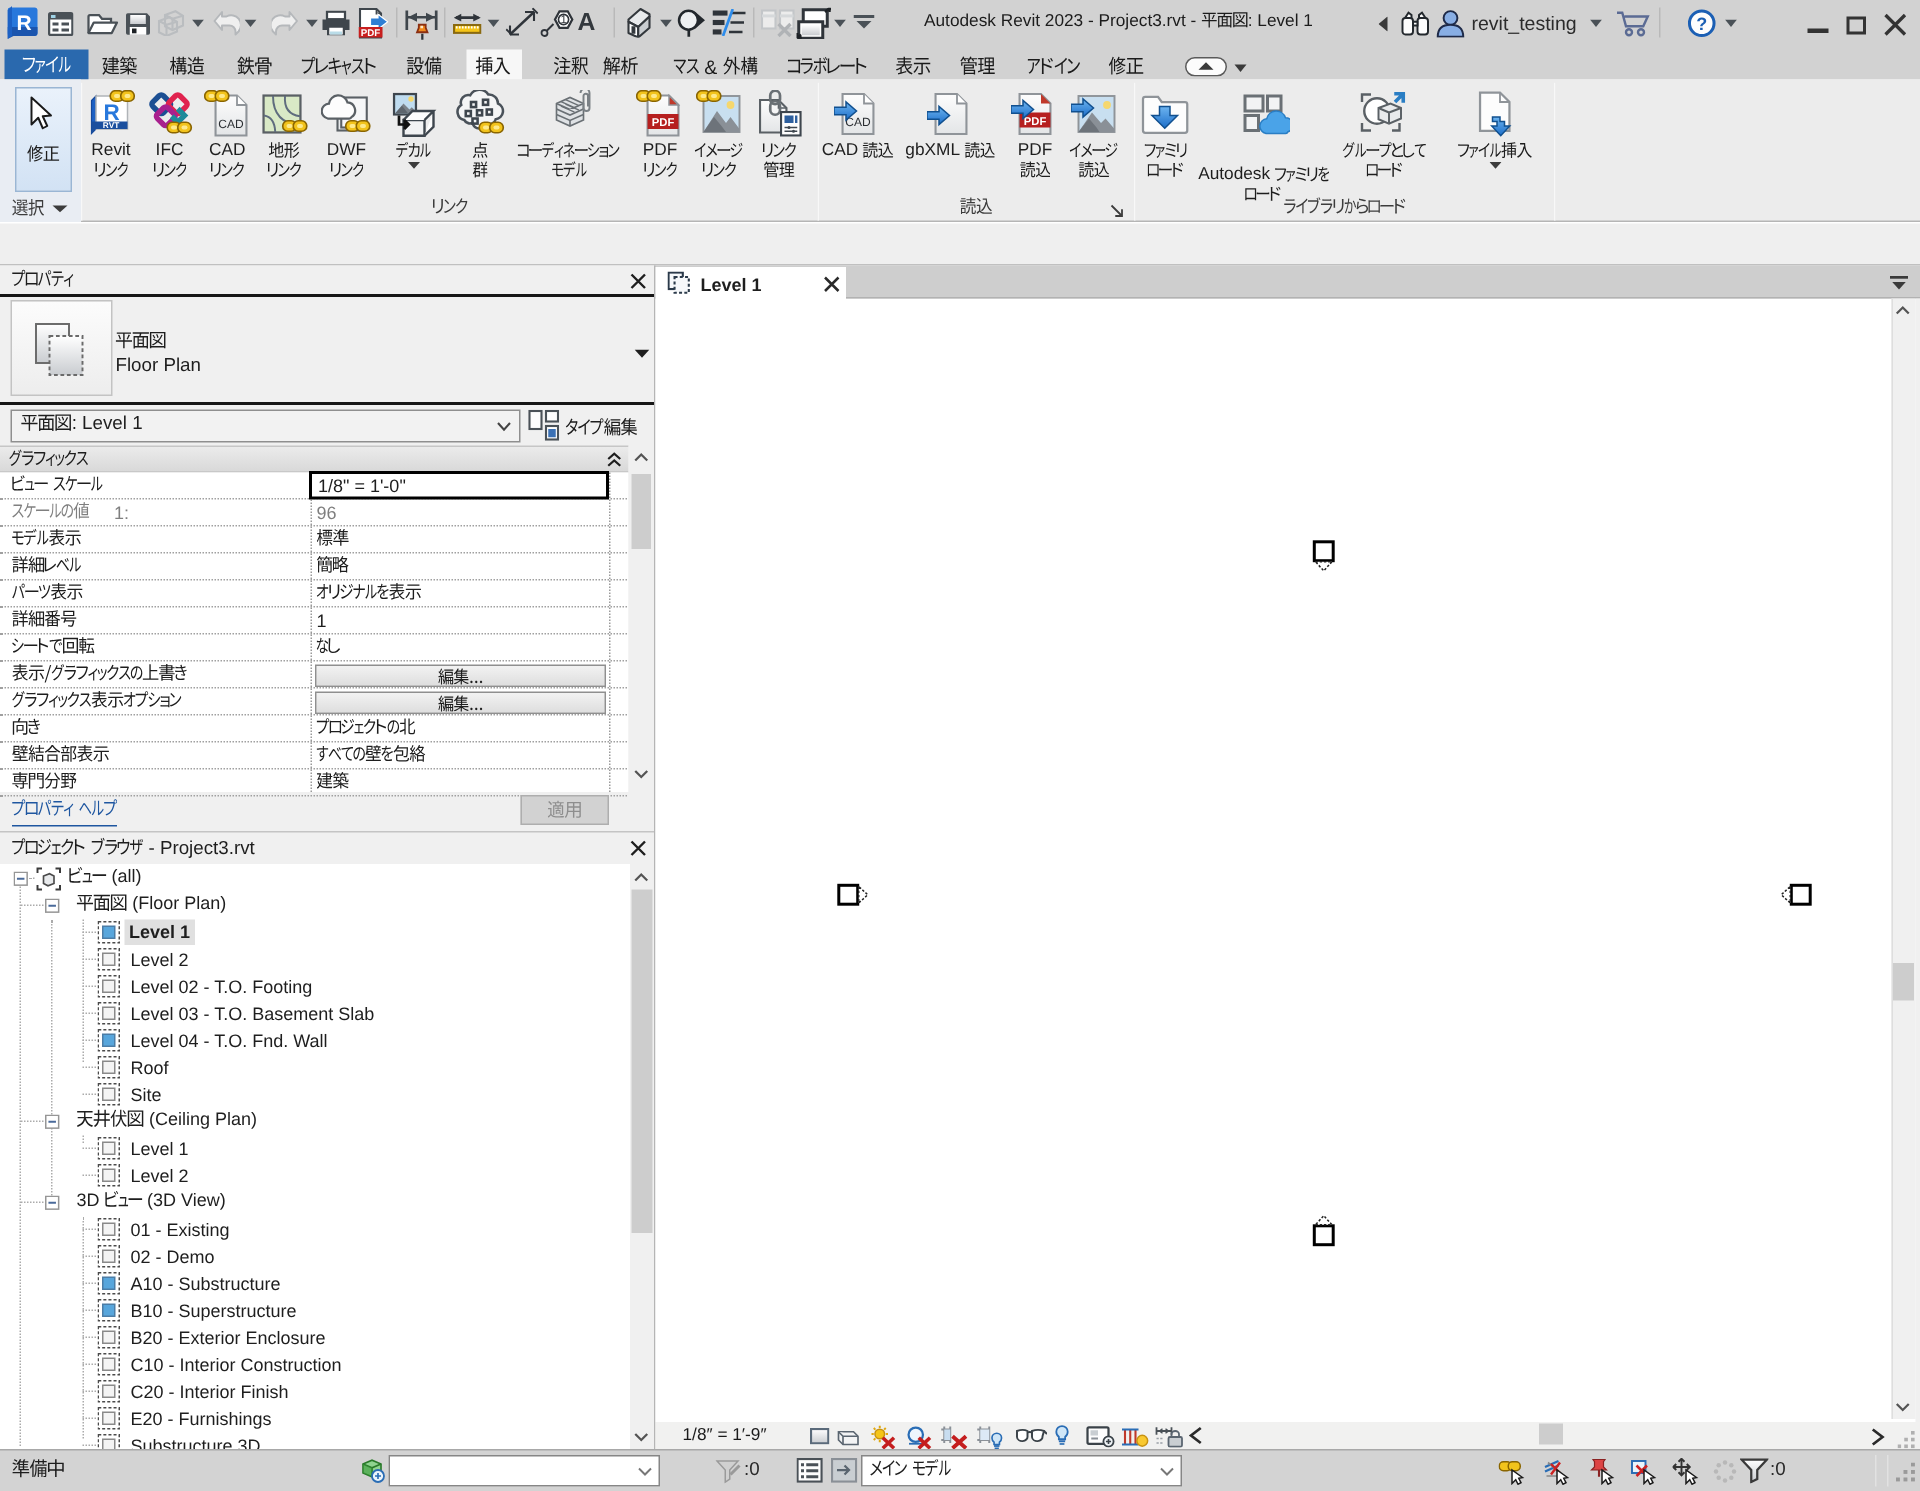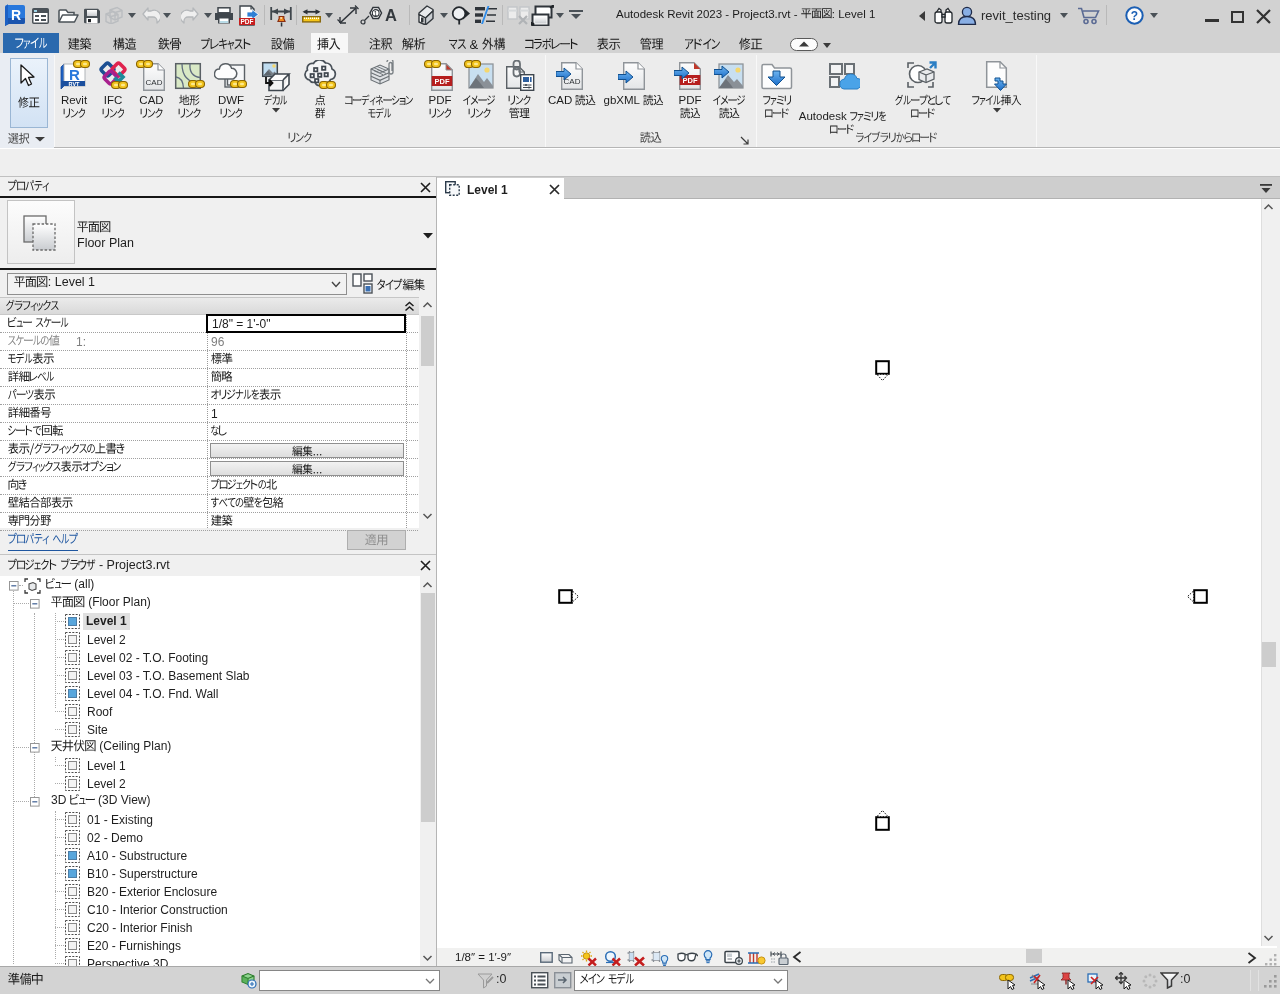--- a/index.html
+++ b/index.html
@@ -1777,21 +1777,21 @@
     <div class="a" style="left:87px;top:743px;font-size:12px;line-height:17px">C20 - Interior Finish</div>
 <svg class="a" style="left:65px;top:761px" width="16" height="16">
       <rect x="0.5" y="0.5" width="14" height="14" fill="#fff" stroke="#4a4a4a" stroke-dasharray="2 1.4"></rect>
       <rect x="3.5" y="3.5" width="8" height="8" fill="#f4f4f4" stroke="#8a8a8a"></rect>
     </svg>
     <div class="a" style="left:87px;top:761px;font-size:12px;line-height:17px">E20 - Furnishings</div>
 <svg class="a" style="left:65px;top:779px" width="16" height="16">
       <rect x="0.5" y="0.5" width="14" height="14" fill="#fff" stroke="#4a4a4a" stroke-dasharray="2 1.4"></rect>
       <rect x="3.5" y="3.5" width="8" height="8" fill="#f4f4f4" stroke="#8a8a8a"></rect>
     </svg>
-    <div class="a" style="left:87px;top:779px;font-size:12px;line-height:17px">Perspective 3D</div>
+    <div class="a" style="left:87px;top:779px;font-size:12px;line-height:17px">Substructure 3D</div>
 <div class="a sb" style="left:420px;top:399px;width:16px;height:390px"></div>
 <svg class="a" style="left:422px;top:404px" width="11" height="8">
       <path d="M1.5 6 L5.5 2 L9.5 6" fill="none" stroke="#555" stroke-width="1.5"></path>
     </svg>
 <div class="a sbthumb" style="left:421px;top:416px;height:229px;width:14px"></div>
 <svg class="a" style="left:422px;top:777px" width="11" height="8">
       <path d="M1.5 2 L5.5 6 L9.5 2" fill="none" stroke="#555" stroke-width="1.5"></path>
     </svg>
 </div>
 <div class="a" style="left:436px;top:177px;width:844px;height:22px;background:#cecece;border-bottom:1px solid #b2b2b2"></div>

